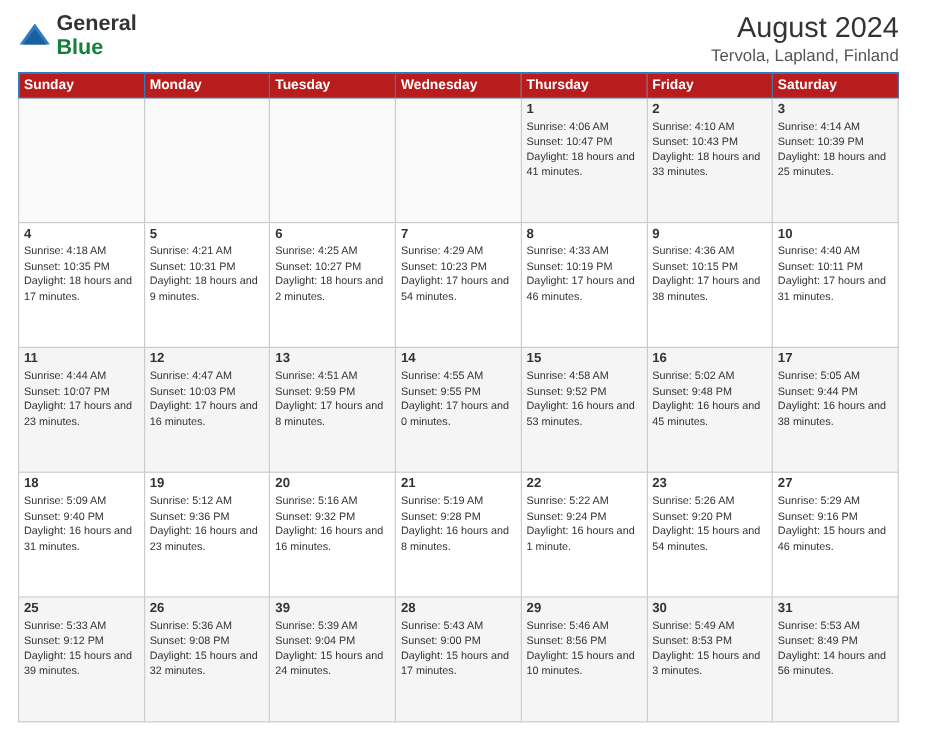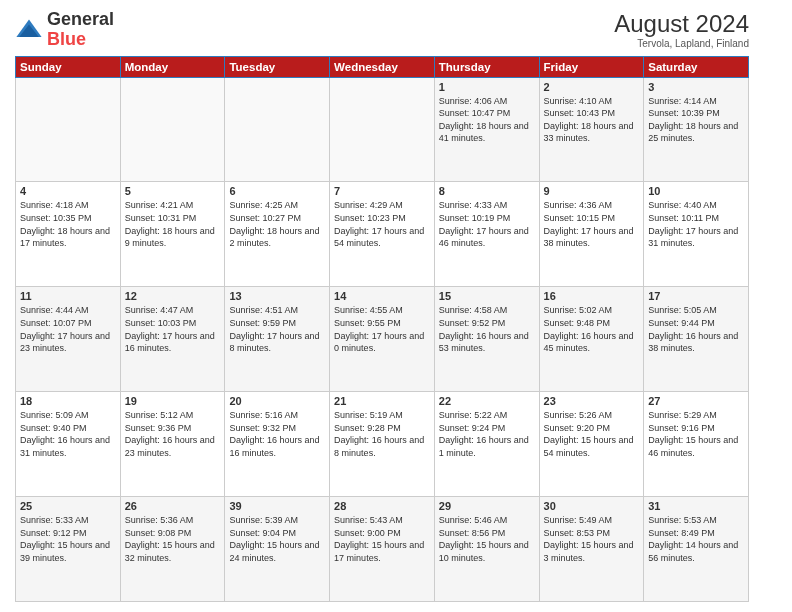--- a/index.html
+++ b/index.html
@@ -27,35 +27,35 @@
       display: flex;
       align-items: center;
       gap: 4px;
     }
     .logo-text {
       font-size: 18px;
       font-weight: bold;
       line-height: 1.1;
     }
     .logo-general { color: #333; }
-    .logo-blue { color: #ef4444; }
+    .logo-blue { color: #15803d; }
     .logo-icon {
       width: 28px;
       height: 28px;
     }
     .title-section {
       text-align: right;
     }
     .month-year {
       font-size: 24px;
       color: #333;
       font-weight: normal;
     }
     .location {
-      font-size: 10px;
+      font-size: 14px;
       color: #555;
     }
     .calendar {
       flex: 1;
       border-collapse: collapse;
       width: 100%;
       table-layout: fixed;
     }
     .calendar th {
       background-color: #b91c1c;

